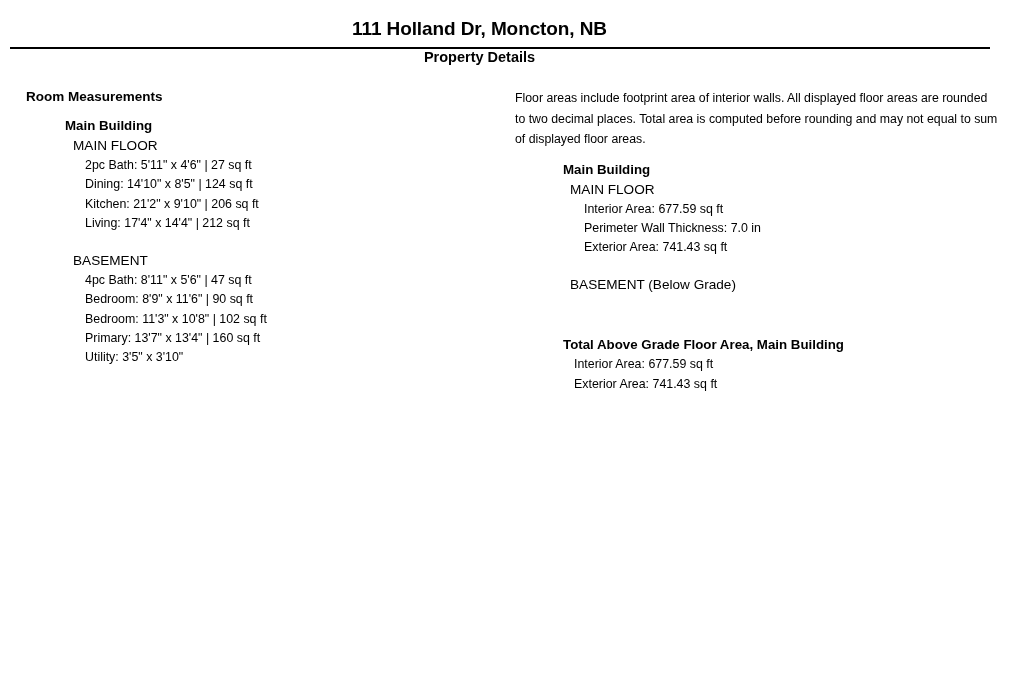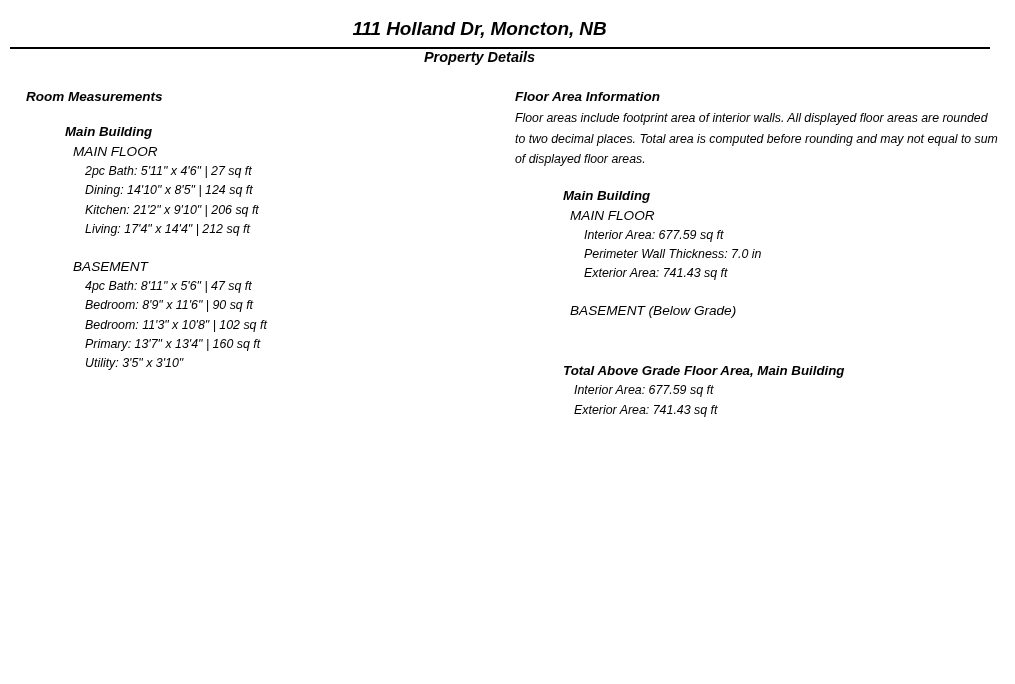--- a/index.html
+++ b/index.html
@@ -15,21 +15,20 @@
     color: #000000;
     -webkit-font-smoothing: antialiased;
     overflow: hidden;
   }
 
   .page {
     position: relative;
     width: 959px;
     height: 684px;
     box-sizing: border-box;
-    font-style: italic;
   }
 
   
   .doc-title {
     text-align: center;
     font-size: 19px;
     font-weight: bold;
     letter-spacing: -0.1px;
     margin: 0;
     padding-top: 17px;
@@ -75,21 +74,21 @@
   }
   .section-note {
     font-size: 12.3px;
     line-height: 20.5px;
     margin: 0;
     text-align: left;
   }
 
   
   .building-block {
-    margin-top: 16px;
+    margin-top: 10px;
   }
   .building-name {
     font-size: 13.3px;
     font-weight: bold;
     line-height: 19px;
     margin: 0 0 1px 0;
   }
   .floor-group {
     margin-bottom: 0;
   }
@@ -175,21 +174,20 @@
             <li class="detail-item">Bedroom: 11'3" x 10'8" | 102 sq ft</li>
             <li class="detail-item">Primary: 13'7" x 13'4" | 160 sq ft</li>
             <li class="detail-item">Utility: 3'5" x 3'10"</li>
           </ul>
         </div>
       </div>
     </div>
 
     <div class="col col-right">
 
-      <div class="section-title">Floor Area Information</div>
 
       <p class="section-note">Floor areas include footprint area of interior walls. All displayed floor areas are rounded to two decimal places. Total area is computed before rounding and may not equal to sum of displayed floor areas.</p>
 
       <div class="building-block">
         <div class="building-name">Main Building</div>
 
         <div class="floor-group">
           <div class="floor-name">MAIN FLOOR</div>
           <ul class="detail-list">
             <li class="detail-item">Interior Area: 677.59 sq ft</li>

